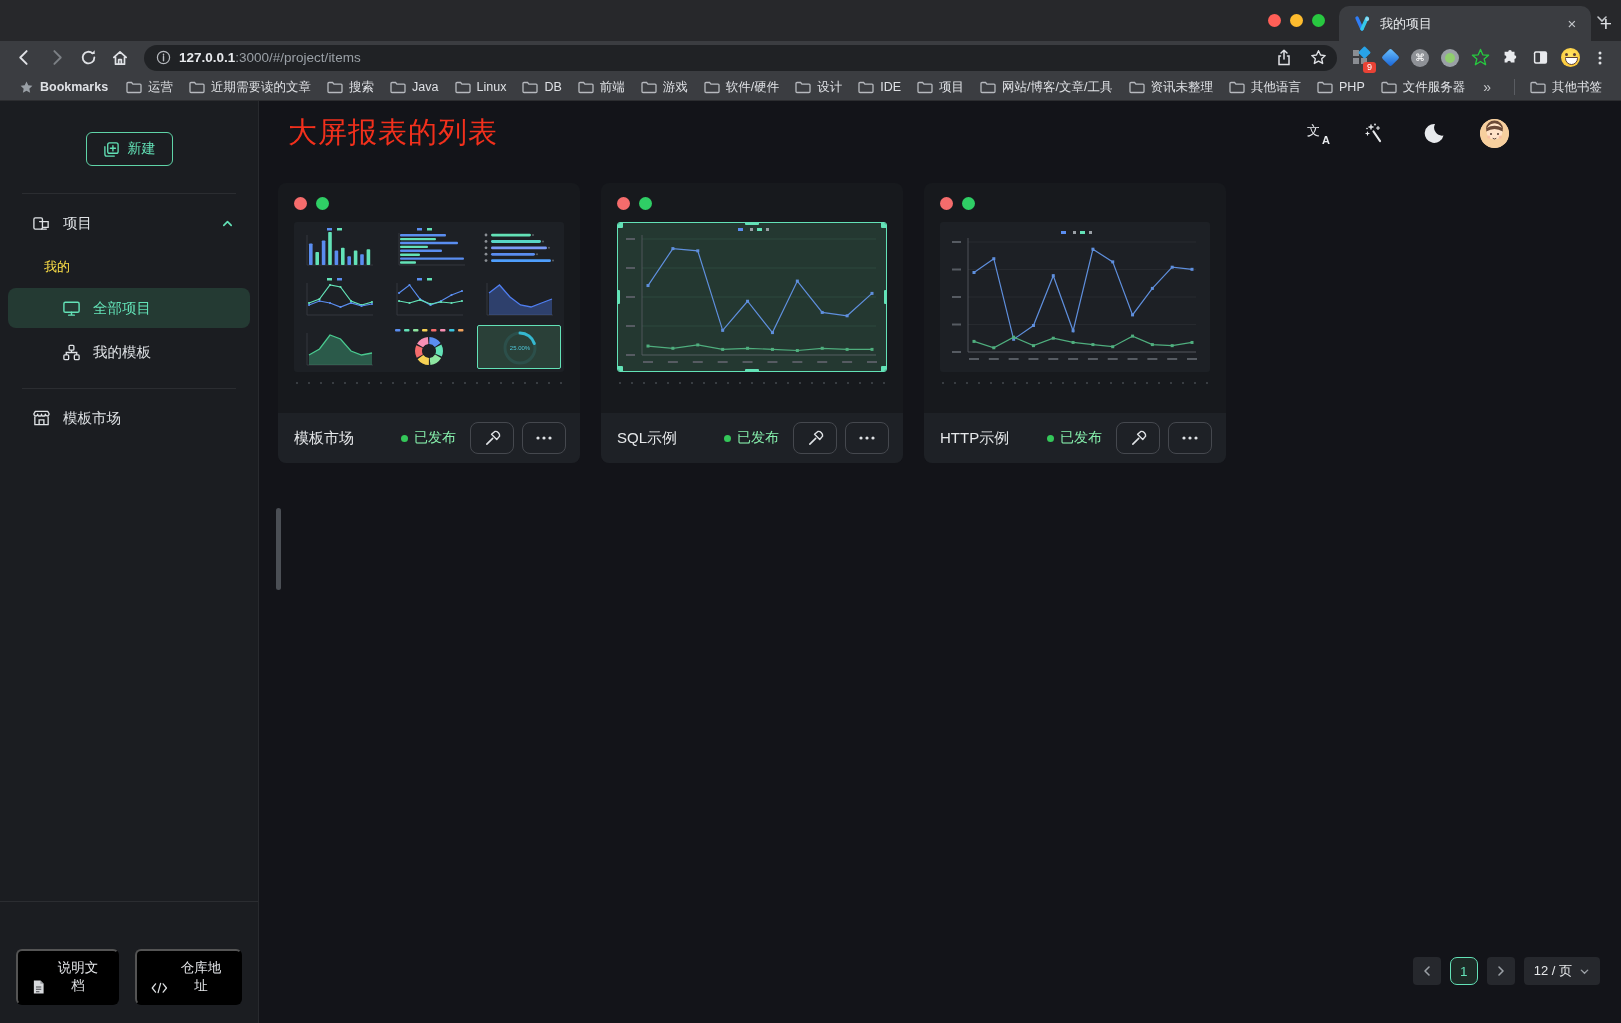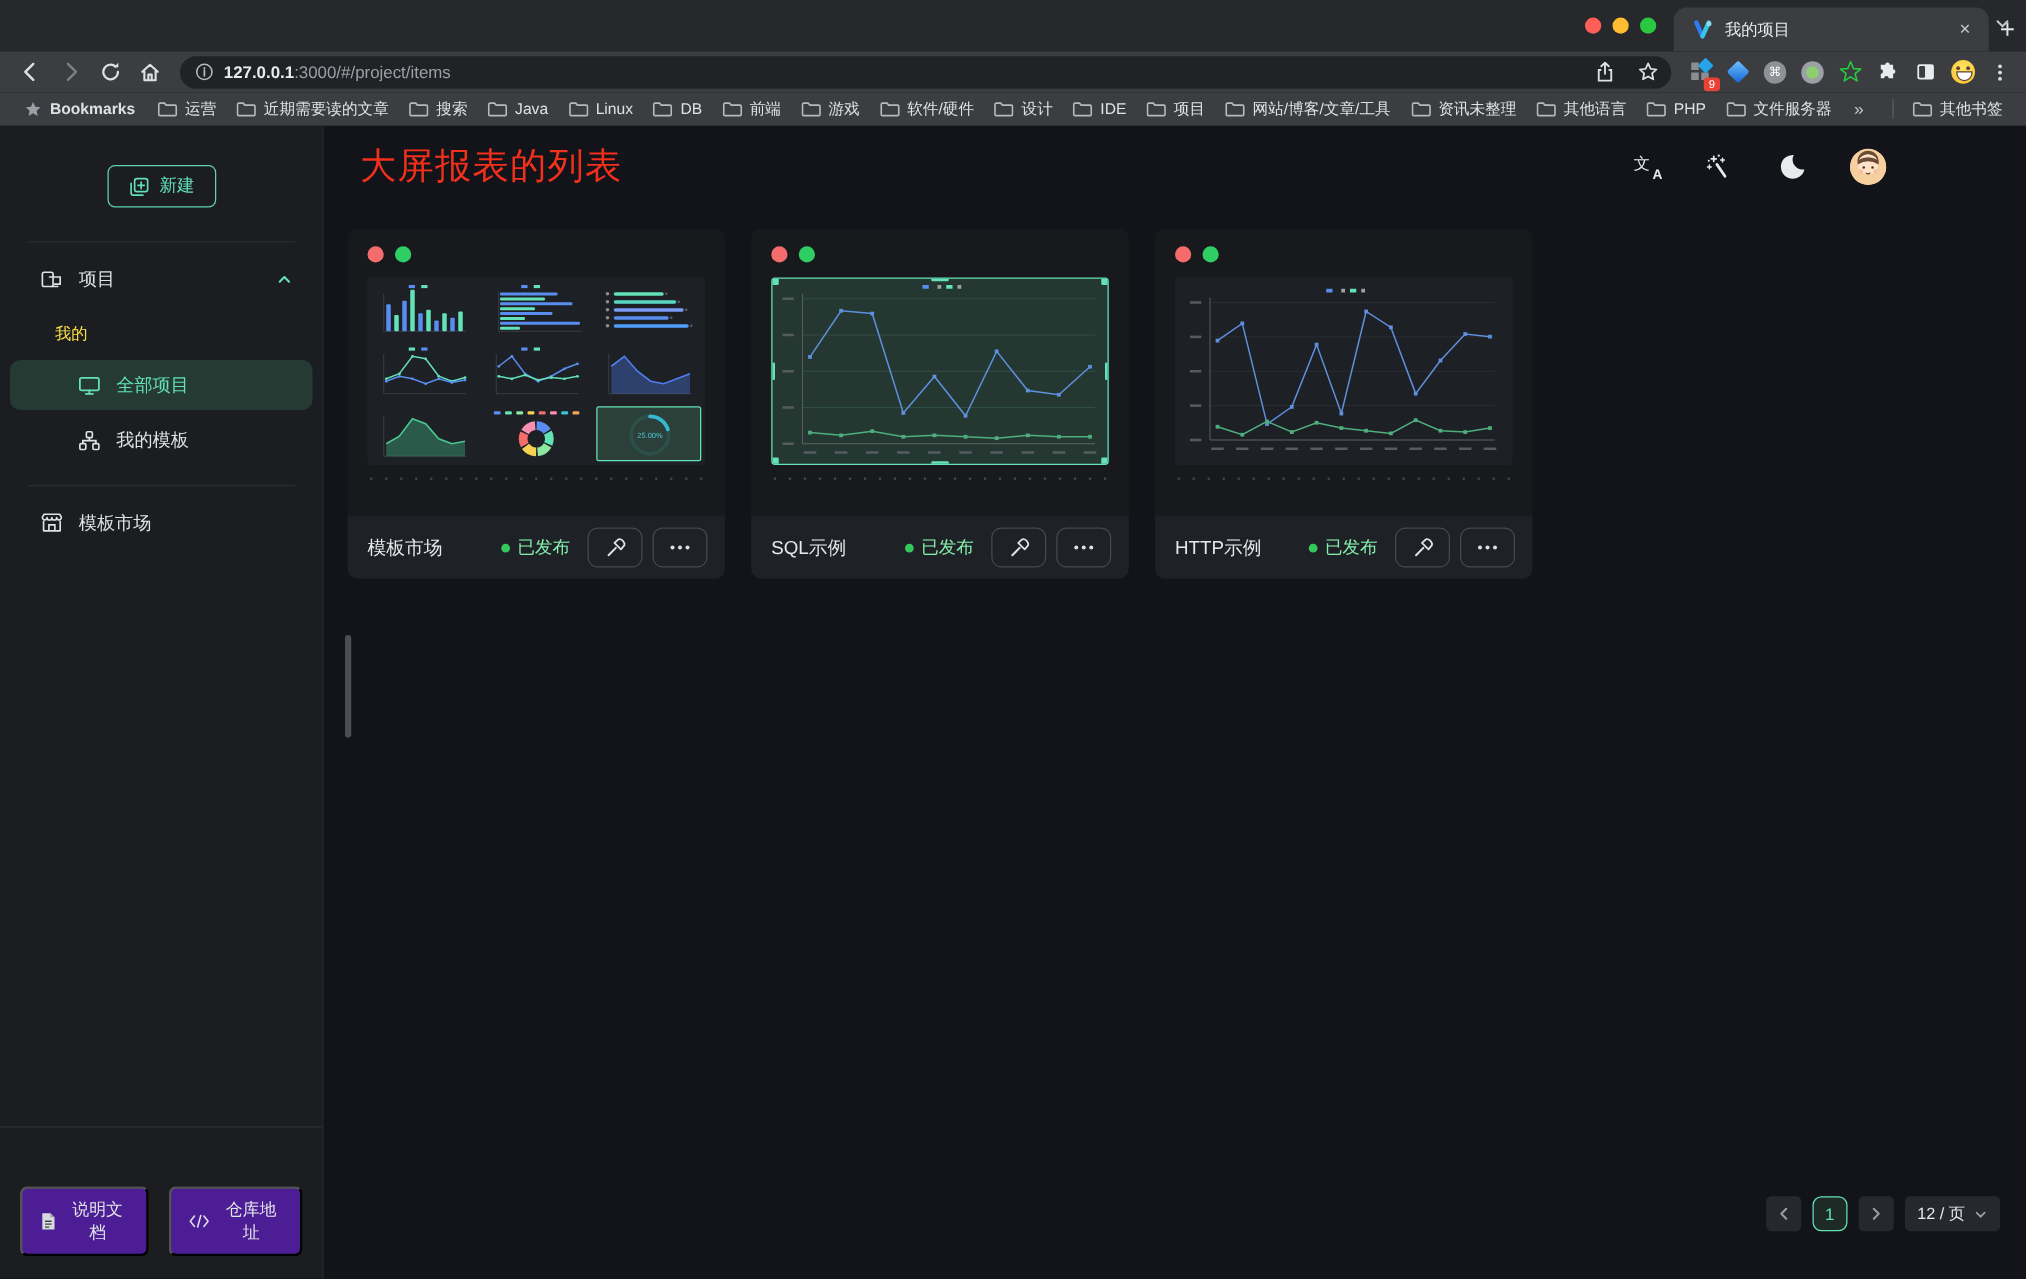--- a/index.html
+++ b/index.html
@@ -57,21 +57,21 @@
     border:1px solid #5fd3a7; border-radius:6px; color:#63e2b7; font-size:14px; background:transparent;text-align:right; }
   .side-div { height:1px; background:#2b2d31; margin:27px 22px 0; }
   .mrow { display:flex; align-items:center; gap:12px; padding:0 24px 0 32px; height:42px; color:#dfe2e5; font-size:14.5px; margin-top:8px; }
   .mrow .grow { flex:1; }
   .grouplbl { color:#fde047; font-size:13px; padding:14px 0 10px 44px; }
   .subitem { display:flex; align-items:center; gap:12px; height:40px; margin:2px 8px; padding-left:54px;
     border-radius:8px; color:#dfe2e5; font-size:14.5px; }
   .subitem.active { background:#243a33; color:#63e2b7; }
   .side-bottom { margin-top:auto; }
   .side-foot { display:flex; gap:16px; padding:14px 16px 18px; border-top:1px solid #2b2d31; margin-top:10px; }
-  .footbtn { display:flex; align-items:center; gap:8px; background:#4c1d95; border-radius:6px;
+  .footbtn { display:flex; align-items:flex-end; gap:8px; background:#000000; border-radius:6px;
     padding:8px 14px; color:#e3e5e8; font-size:13.5px;margin-top:33px; }
 
   .main { flex:1; position:relative; background:#131419; }
   .mainheader { height:64px; display:flex; align-items:center; padding:0 40px 0 29px; }
   .pagetitle { font-size:29px; letter-spacing:1px; }
   .hicons { margin-left:auto; display:flex; align-items:center; gap:33px; padding-right:72px; }
   .hicon { width:26px; height:26px; display:flex; align-items:center; justify-content:center; color:#e8eaed; }
   .langicon { position:relative; width:22px; height:22px; color:#e8eaed; }
   .langicon .zh { position:absolute; left:0; top:0; font-size:13px; }
   .langicon .en { position:absolute; right:-1px; bottom:-2px; font-size:11px; font-weight:bold; }

